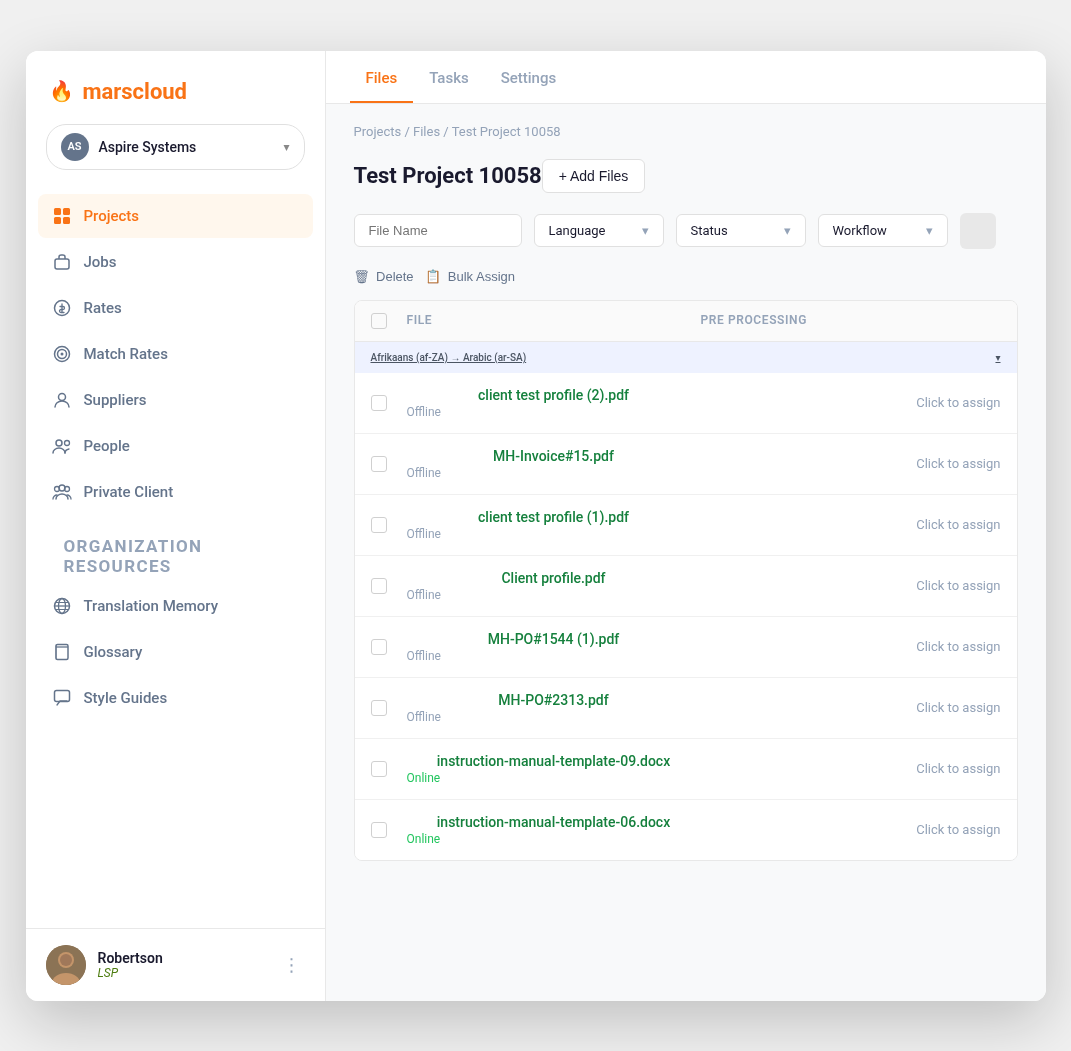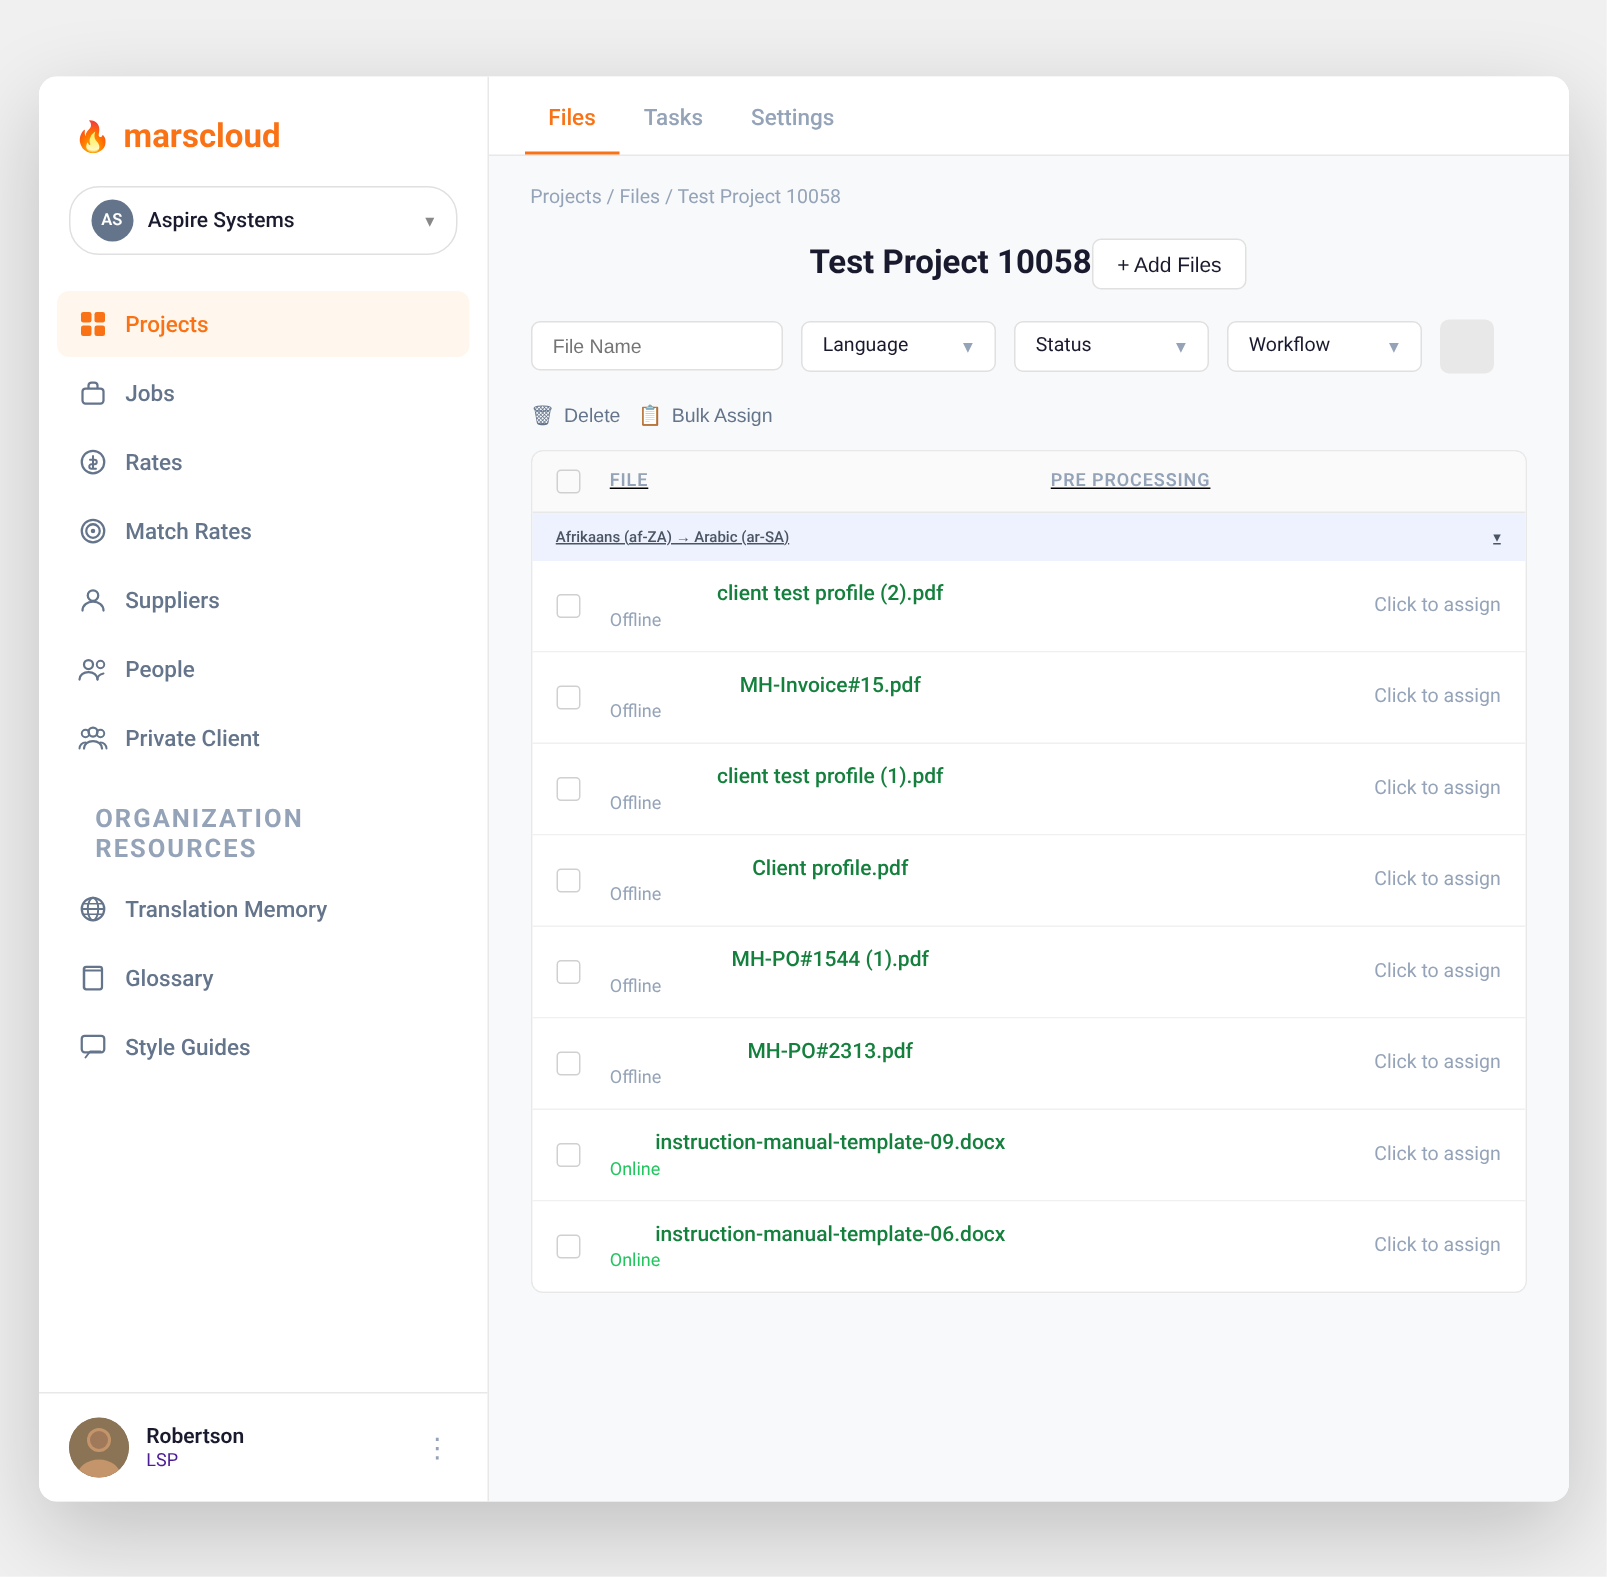--- a/index.html
+++ b/index.html
@@ -146,21 +146,22 @@
     .user-info {
       flex: 1;
     }
     .user-name {
       font-size: 14px;
       font-weight: 600;
       color: #1a1a2e;
     }
     .user-role {
       font-size: 12px;
-      color: #4c1d95;
+      color: #4d7c0f;
+      font-style: italic;
     }
     .more-btn {
       background: none;
       border: none;
       cursor: pointer;
       color: #94a3b8;
       font-size: 18px;
       padding: 4px;
     }
     
@@ -195,21 +196,21 @@
       overflow-y: auto;
     }
     .breadcrumb {
       font-size: 13px;
       color: #94a3b8;
       margin-bottom: 20px;
     }
     .project-header {
       display: flex;
       align-items: center;
-      justify-content: center;
+      justify-content: flex-start;
       margin-bottom: 20px;
     }
     .project-title {
       font-size: 22px;
       font-weight: 700;
       color: #1a1a2e;
     }
     .add-files-btn {
       background: white;
       border: 1px solid #e0e0e0;
@@ -280,21 +281,20 @@
       border-radius: 8px;
       overflow: hidden;
       border: 1px solid #e8e8e8;
     }
     .table-header-row {
       display: grid;
       grid-template-columns: 36px 1fr 300px;
       padding: 12px 16px;
       border-bottom: 1px solid #e8e8e8;
       background: #fafafa;
-      text-decoration: underline;
     }
     .col-header {
       font-size: 12px;
       font-weight: 600;
       color: #94a3b8;
       text-transform: uppercase;
       letter-spacing: 0.05em;
     }
     .lang-group-header {
       background: #eef2ff;

